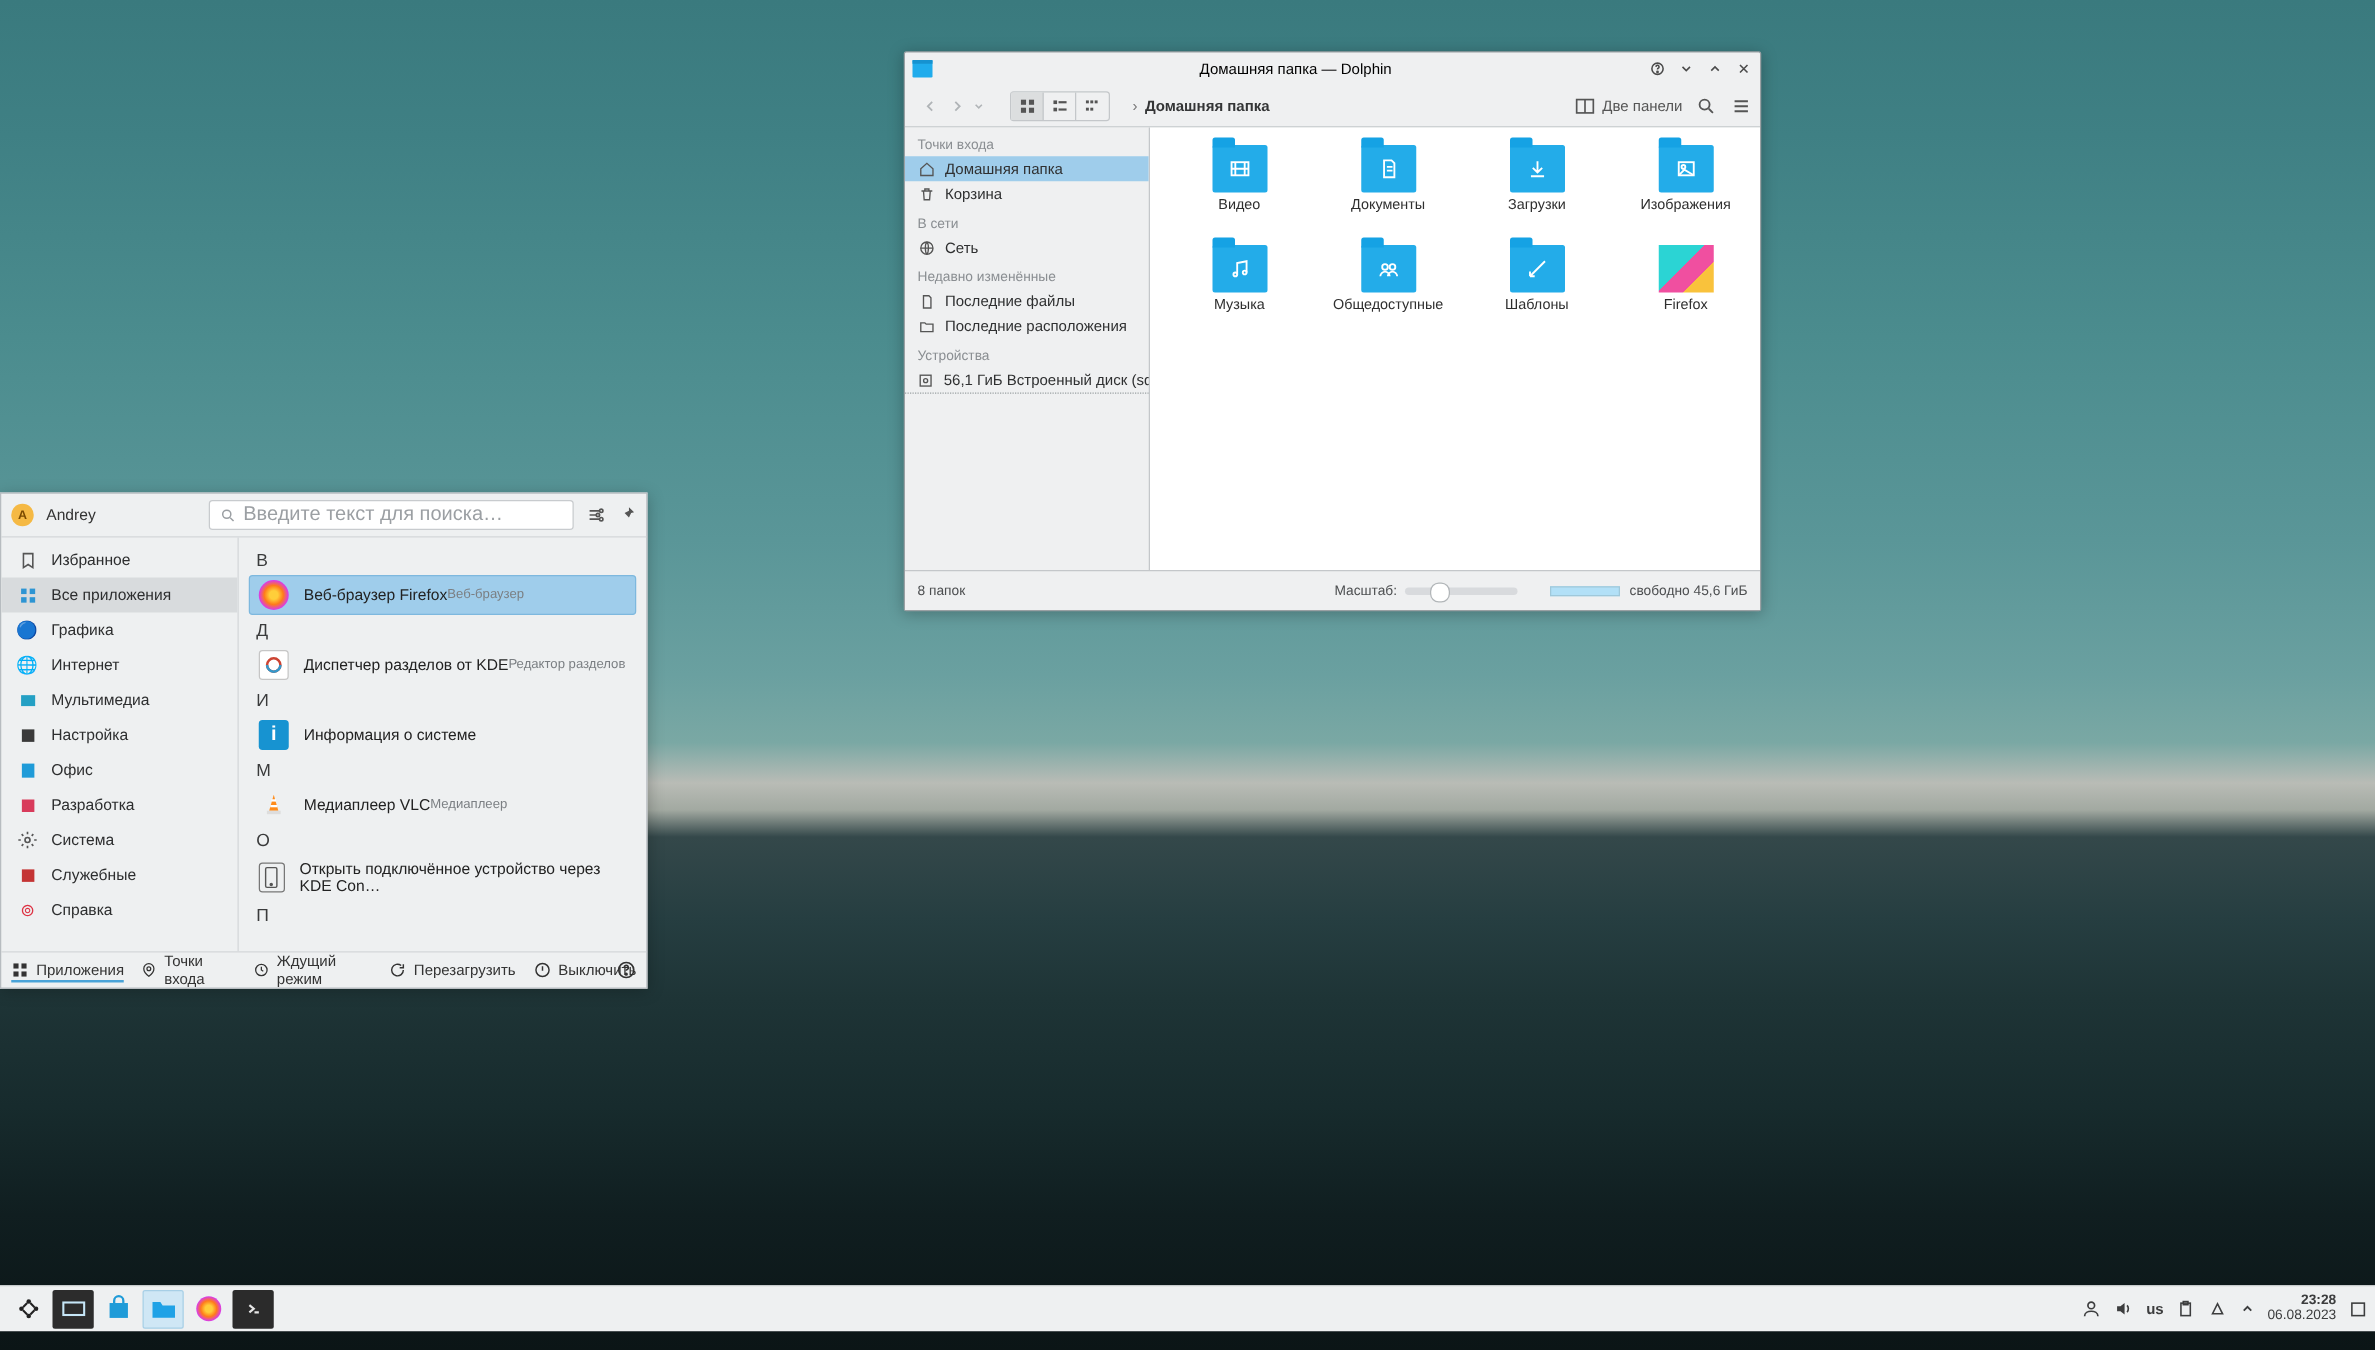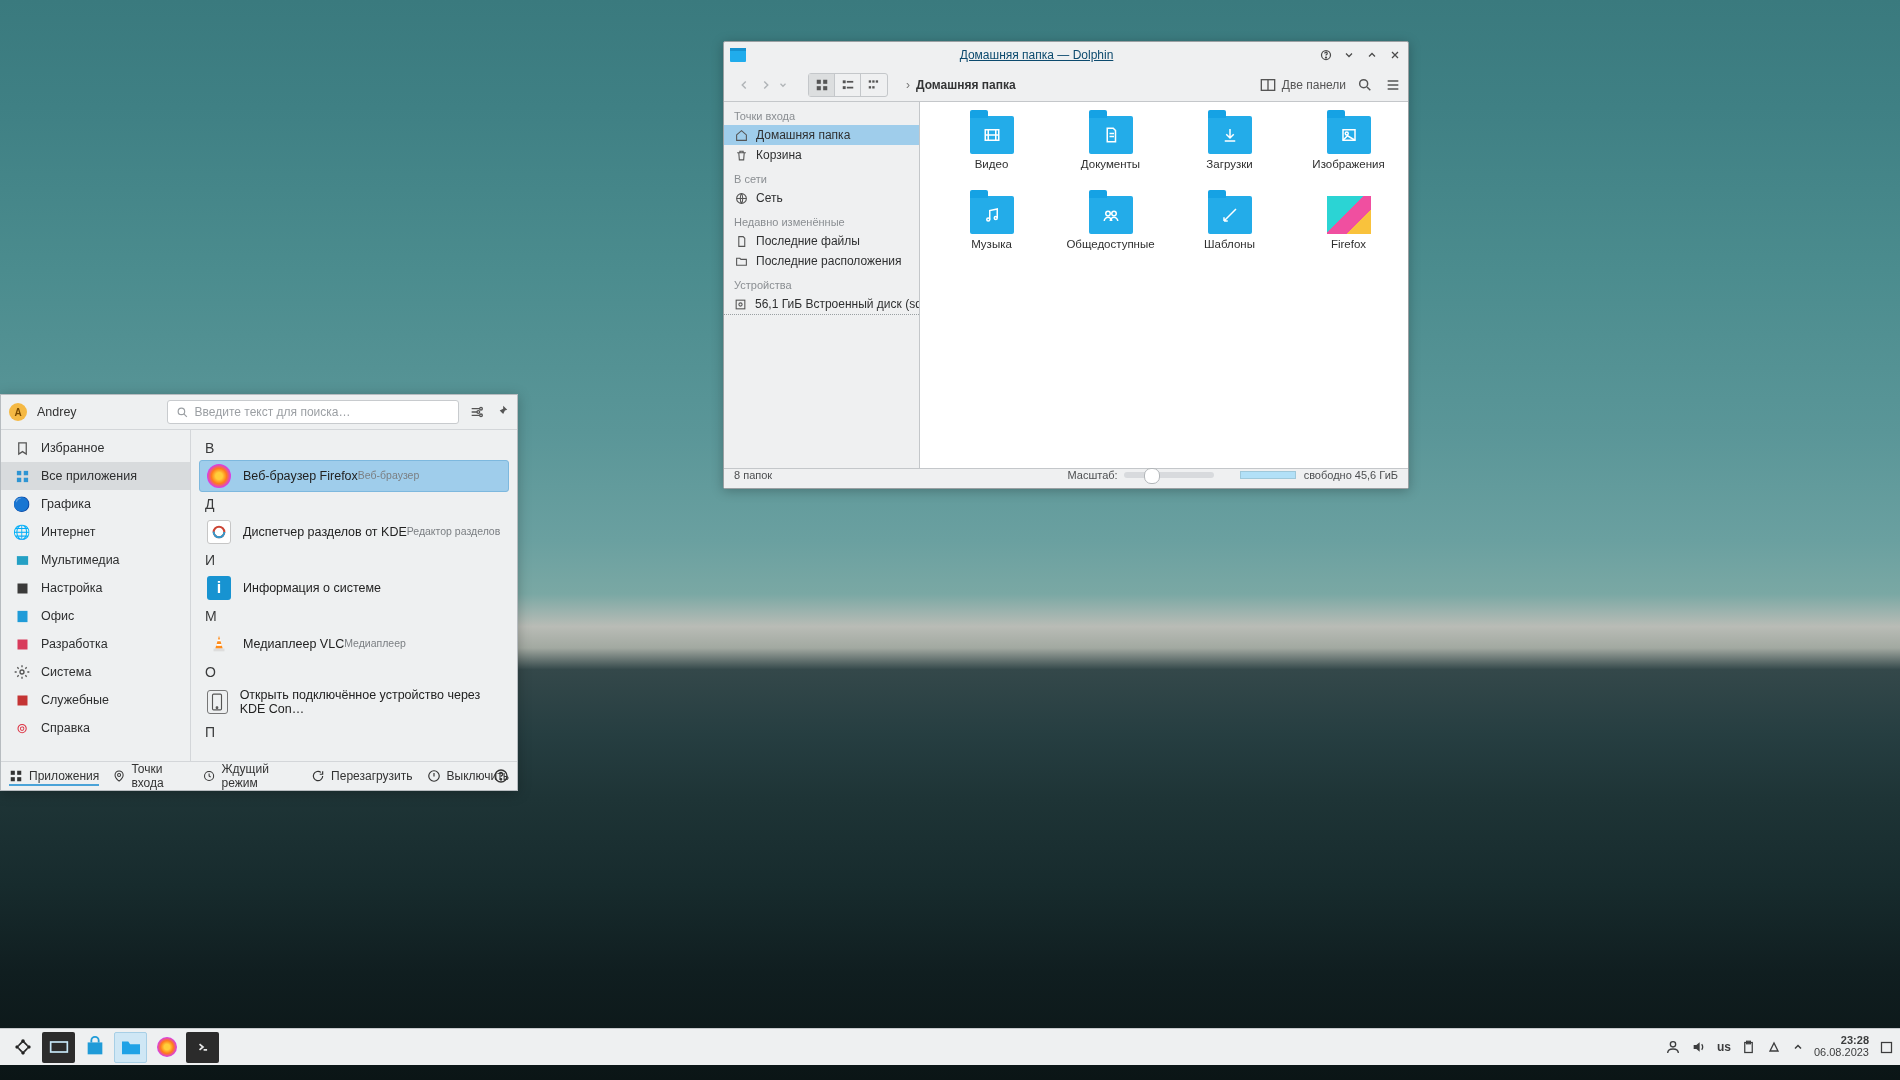--- a/index.html
+++ b/index.html
@@ -15,21 +15,21 @@
       #34484a 62%, #263e41 68%, #1e3436 74%, #172b2d 82%,
       #101e20 90%, #0b1516 100%);
 }
 
 
 .window {
   position: absolute; left: 723px; top: 41px; width: 686px; height: 448px;
   background: #eff0f1; border: 1px solid #9aa0a3; border-radius: 2px;
   display: flex; flex-direction: column; box-shadow: 0 2px 12px rgba(0,0,0,.25);
 }
-.titlebar { height: 26px; display: flex; align-items: center; padding: 0 6px; font-size: 12px; color: #0c4a6e; text-decoration: underline; }
+.titlebar { height: 26px; display: flex; align-items: center; padding: 0 6px; font-size: 12px; color: #000000; }
 .titlebar .appicon { width: 16px; height: 14px; background: #20acec; border-radius: 1px; margin-right: 8px; position: relative; }
 .titlebar .appicon::before { content: ""; position: absolute; top: 0; left: 0; right: 0; height: 3px; background: #1692d0; }
 .titlebar .title { flex: 1; text-align: center; }
 .titlebar .winbtns { display: flex; gap: 9px; }
 .titlebar .winbtns span { width: 14px; height: 14px; display:flex;align-items:center;justify-content:center; color:#4b4b4b; cursor:pointer; }
 
 .toolbar { height: 34px; display: flex; align-items: center; padding: 0 6px 0 10px; border-bottom: 1px solid #c4c7ca; }
 .navarrow { width: 20px; height: 20px; display:flex;align-items:center;justify-content:center; color:#b0b4b7; margin-right: 2px; }
 .dropdown-tiny { width:12px; color:#b0b4b7; margin-right: 18px; }
 .viewmodes { display:flex; border:1px solid #c4c7ca; border-radius:3px; margin-right: 18px; }
@@ -57,37 +57,37 @@
 .grid { flex:1; background:#fff; padding:14px 10px 10px 22px; display:grid;
   grid-template-columns: repeat(4, 1fr); grid-auto-rows:74px; column-gap:20px; row-gap:6px;
   align-content:start; }
 .cell { display:flex; flex-direction:column; align-items:center; gap:4px; color:#2f2f2f; font-size:11.5px; }
 .foldericon{ width:44px;height:38px;background:#23ace9; position:relative; border-radius:2px; }
 .foldericon::before{ content:""; position:absolute; top:-6px; left:0; width:18px;height:8px;background:#15a2e4; border-radius:2px 2px 0 0; }
 .foldericon .inner{ position:absolute; inset:9px; display:flex;align-items:center;justify-content:center; }
 .foldericon svg{ width:18px;height:18px; }
 .desktopicon{ width:44px;height:38px; background:linear-gradient(135deg,#2bd4d4 0%,#2bd4d4 45%,#f04fa0 45%,#f04fa0 70%,#f9c23c 70%); }
 
-.statusbar{ height:20px; border-top:1px solid #c4c7ca; display:flex;align-items:flex-start; padding:0 10px; font-size:11px;color:#4d4f51; background:#eff0f1; gap:16px;}
+.statusbar{ height:32px; border-top:1px solid #c4c7ca; display:flex;align-items:center; padding:0 10px; font-size:11px;color:#4d4f51; background:#eff0f1; gap:16px;}
 .statusbar .zoom{ margin-left:auto; display:flex;align-items:center; gap:6px; }
 .zoom-slider{ width:90px;height:6px;background:#d8dadd;border-radius:3px;position:relative; }
 .zoom-slider::after{content:"";position:absolute;left:20px;top:-4px;width:14px;height:14px;border-radius:7px;background:#fff;border:1px solid #b2b6b9;}
 .statusbar .free{ margin-left:10px; display:flex;align-items:center; gap:8px; }
 .free-bar{ width:56px;height:8px; background:#b2e0f7; border:1px solid #9fc8da;}
 
 
 .launcher {
   position: absolute; left:0; top:394px; width:518px; height:397px;
   background:#eef0f1; border:1px solid #b7bcc0; box-shadow:0 2px 12px rgba(0,0,0,.25);
   display:flex; flex-direction:column;
 }
 .launcher-top{ height:35px; display:flex; align-items:center; padding:0 8px; gap:10px; border-bottom:1px solid #d3d6d9;}
 .avatar{ width:18px;height:18px;border-radius:9px;background:#f5b944;display:flex;align-items:center;justify-content:center;font-size:10px;color:#7a4a00;font-weight:600; }
 .user{ font-size:12.5px;color:#333;}
-.searchbox{ flex:1; margin-left:80px; height:24px; background:#fff; border:1px solid #c8cbce; border-radius:3px; display:flex;align-items:center; padding:0 8px; gap:6px; font-size:12px;color:#9b9fa3;}
+.searchbox{ flex:1; margin-left:80px; height:24px; background:#fff; border:1px solid #c8cbce; border-radius:3px; display:flex;align-items:center; padding:0 8px; gap:6px; font-size:16px;color:#9b9fa3;}
 .launch-top-icons{ display:flex; gap:10px; color:#555;}
 .launcher-body{ flex:1; display:flex; min-height:0; }
 .categories{ width:190px; border-right:1px solid #d3d6d9; padding-top:4px; overflow:hidden;}
 .cat{ display:flex;align-items:center; gap:10px; padding:5px 12px; font-size:12.5px; color:#2d2e2f; cursor:pointer; }
 .cat .ci{ width:18px;height:18px; display:inline-flex;align-items:center;justify-content:center; font-size:14px; }
 .cat.active{ background:#d8dbdd; }
 .applist{ flex:1; overflow:hidden; padding:6px 8px 0; }
 .letter{ font-size:14px; color:#3a3b3c; padding:4px 6px 4px; }
 .app{ display:flex; align-items:center; gap:12px; padding:4px 8px; border-radius:3px; cursor:pointer;}
 .app.active{ background:#9fcdeb; border:1px solid #7db8de; padding:3px 7px;}

